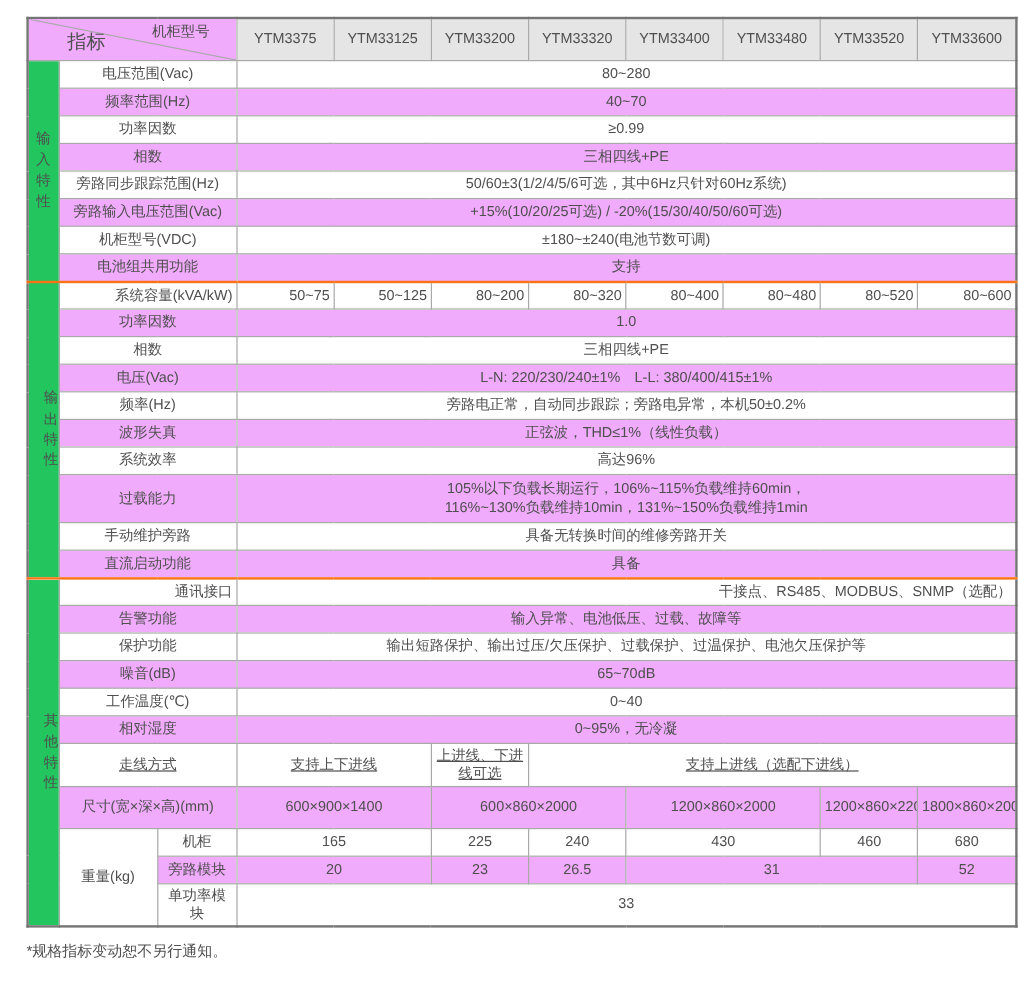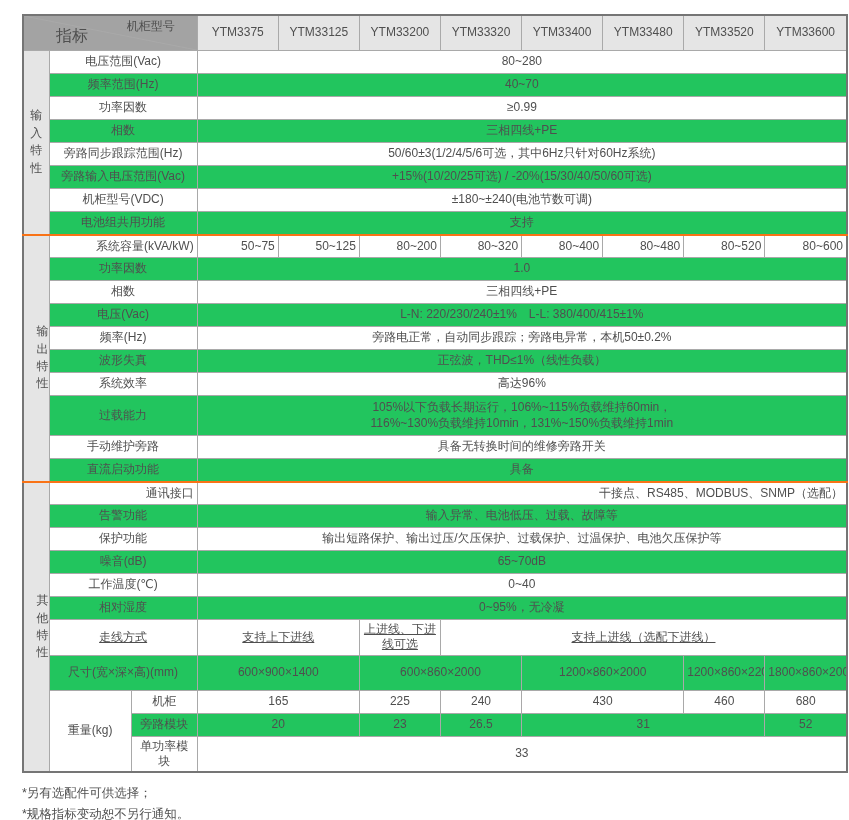--- a/index.html
+++ b/index.html
@@ -23,33 +23,33 @@
     vertical-align:middle;
     padding:2px 3px;
     line-height:1.28;
     overflow:hidden;
   }
   tr.std{height:23px;}
   tr.header-row{height:34px;}
   tr.tall40{height:40px;}
   tr.tall33{height:33px;text-decoration:underline;}
   tr.tall35{height:35px;padding-left:20px;}
-  tr.g{background:#22c55e;}
+  tr.g{background:#f0abfc;}
   tr.sep td{border-top:2px solid #f97316;text-align:right;}
   td.model{background:#e5e5e5;}
-  td.group-cell{background:#e5e5e5;padding:0;}
+  td.group-cell{background:#22c55e;padding:0;}
   .vert{
     display:inline-block;
     width:14px;
     word-break:break-all;
     line-height:1.45;
     font-size:12px;
   }
   td.corner{
-    background:#a3a3a3;
+    background:#f0abfc;
     position:relative;
     padding:0;
     height:34px;
   }
   .corner-svg{position:absolute;left:0;top:0;width:100%;height:100%;}
   .corner-top{position:absolute;top:3px;right:22px;font-size:12px;}
   .corner-bottom{position:absolute;bottom:4px;left:32px;font-size:16px;}
   .notes{
     margin:10px 0 0 22px;
     font-size:12.5px;
@@ -238,15 +238,14 @@
     <td>52</td>
   </tr>
   <tr class="std">
     <td>单功率模块</td>
     <td colspan="8">33</td>
   </tr>
 </tbody>
   </table>
 
 <div class="notes">
-  <div>*另有选配件可供选择；</div>
   <div>*规格指标变动恕不另行通知。</div>
 </div>
 
 </body></html>

